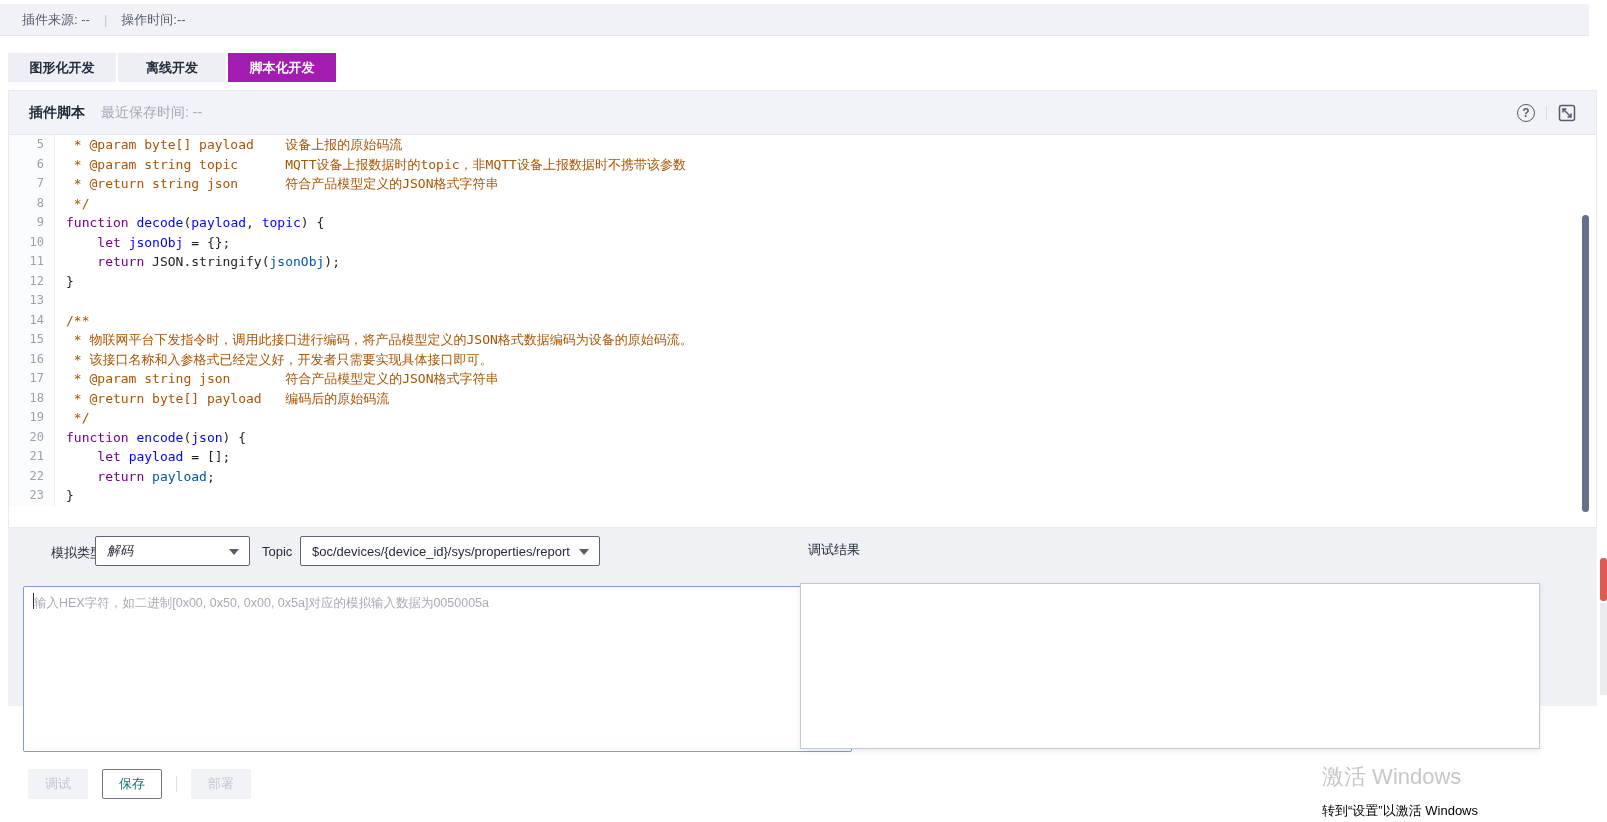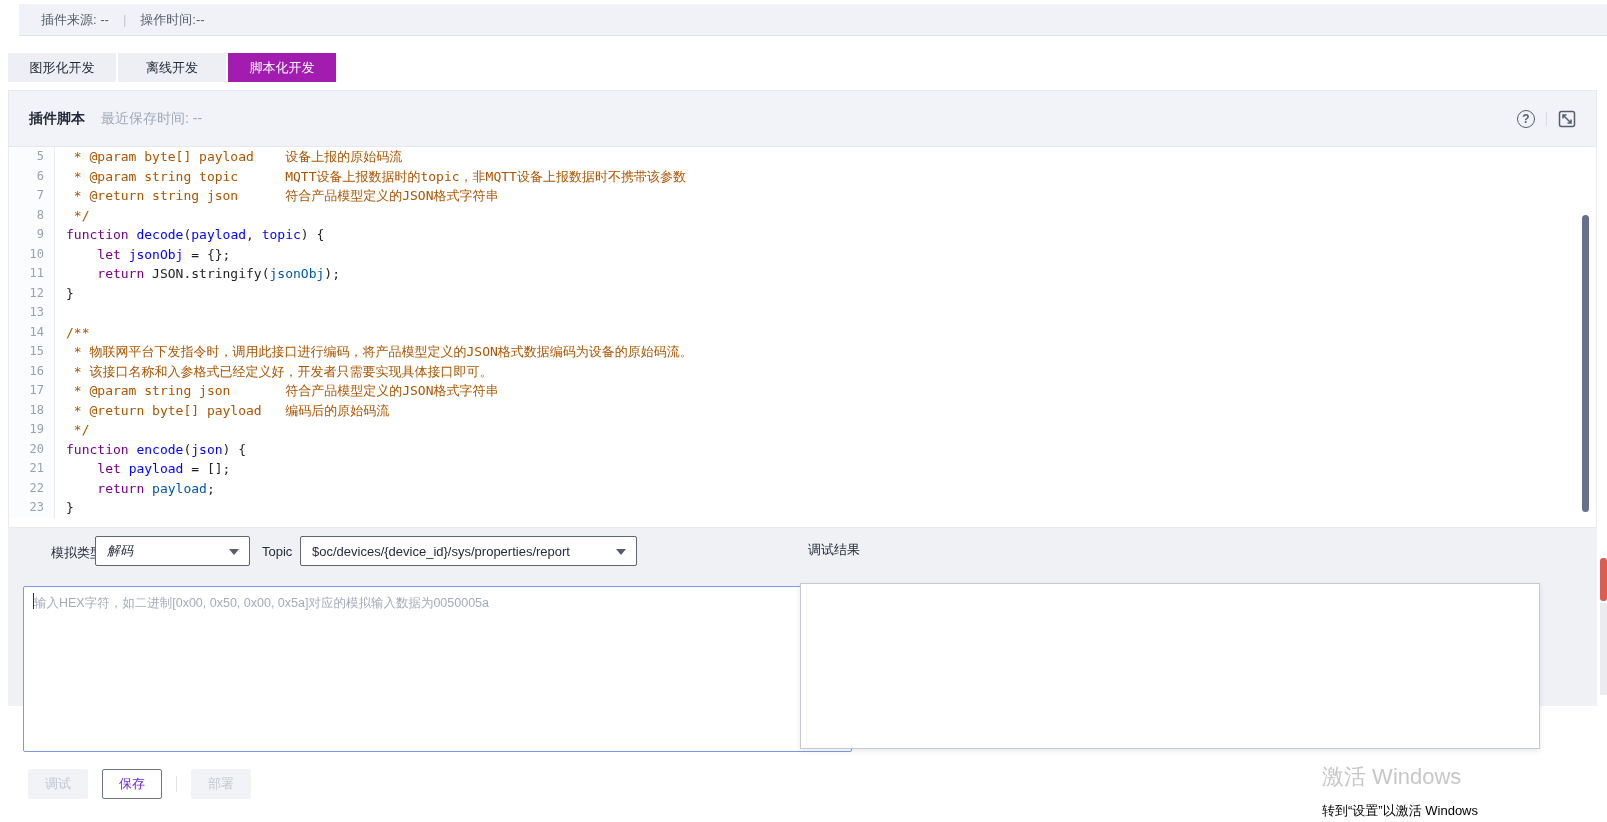--- a/index.html
+++ b/index.html
@@ -3,41 +3,41 @@
 <meta charset="utf-8">
 <style>
   * { margin:0; padding:0; box-sizing:border-box; }
   html,body { width:1607px; height:822px; }
   body {
     position:relative; overflow:hidden; background:#ffffff;
     font-family:"Liberation Sans","DejaVu Sans",sans-serif; color:#252b3a;
   }
   
   .topbar {
-    position:absolute; left:19px; top:4px; width:1589px; height:32px;
+    position:absolute; left:0; top:4px; width:1589px; height:32px;
     background:#f1f2f8; border-bottom:1px solid #e4e6ee;
     display:flex; align-items:center; padding-left:22px;
     font-size:13px; color:#575d6c;
   }
   .topbar .sep { margin:0 14px; color:#c3c7d1; }
   
   .tabs { position:absolute; left:8px; top:53px; display:flex; gap:2px; }
   .tab {
     min-width:108px; height:29px; padding:0 14px;
     background:#edeff4; color:#252b3a; font-size:13px;
-    display:flex; align-items:center; justify-content:center; cursor:pointer;
+    display:flex; align-items:center; justify-content:center; cursor:pointer;font-weight:bold;
   }
   .tab.active { background:#a21caf; color:#ffffff; }
   
   .panel {
     position:absolute; left:8px; top:90px; width:1589px; height:438px;
     background:#ffffff; border:1px solid #e8eaf0;
   }
   .panel-header {
-    height:56px; background:#f1f3f9; border-bottom:1px solid #e6e8ef;
+    height:44px; background:#f1f3f9; border-bottom:1px solid #e6e8ef;
     display:flex; align-items:center; padding:0 20px;
   }
   .panel-title { font-size:14px; font-weight:bold; color:#252b3a; }
   .panel-sub { margin-left:16px; font-size:14px; color:#a3a9b6; }
   .header-icons { margin-left:auto; display:flex; align-items:center; gap:11px; }
   .icon-divider { width:1px; height:14px; background:#d9dce3; }
   .help-icon {
     width:18px; height:18px; border:1.6px solid #575d6c; border-radius:50%;
     display:flex; align-items:center; justify-content:center;
     font-size:12px; font-weight:bold; color:#575d6c; cursor:pointer;
@@ -97,21 +97,21 @@
   
   .footer-actions {
     position:absolute; left:28px; top:769px;
     display:flex; align-items:center; gap:14px;
   }
   .btn {
     height:30px; min-width:48px; padding:0 16px; font-size:13px; border-radius:2px;
     display:flex; align-items:center; justify-content:center; cursor:pointer;
   }
   .btn.disabled { background:#f2f3f7; color:#c3c7d1; border:1px solid #f2f3f7; cursor:default; }
-  .btn.outline  { background:#ffffff; color:#6d28d9; border:1px solid #71757f; }
+  .btn.outline  { background:#ffffff; color:#0f766e; border:1px solid #71757f; }
   .btn-sep { width:1px; height:16px; background:#dfe1e8; }
   
   .watermark { position:absolute; left:1322px; top:762px; color:#c7c7c7; }
   .watermark .l1 { font-size:22px; }
   .watermark .l2 { font-size:13px; color:#000000; margin-top:10px; }
   
   .page-scroll-track { position:absolute; left:1600px; top:603px; width:7px; height:92px; background:#ebebf0; }
   .page-scroll-thumb { position:absolute; left:1600px; top:558px; width:7px; height:43px; background:#e15a50; border-radius:3px; cursor:pointer; }
 </style>
 </head>
@@ -175,21 +175,21 @@
   <span>模拟类型</span><span class="req">*</span>
 </div>
 
 <div class="select" style="left:95px; top:536px; width:155px;font-style:italic;">
   <span>解码</span>
   <span class="caret"></span>
 </div>
 
 <div class="form-label" style="left:262px; top:544px;">Topic</div>
 
-<div class="select" style="left:300px; top:536px; width:337px;">
+<div class="select" style="left:300px; top:536px; width:300px;">
   <span>$oc/devices/{device_id}/sys/properties/report</span>
   <span class="caret"></span>
 </div>
 
 <div class="form-label" style="left:808px; top:541px;">调试结果</div>
 
 <textarea class="hex-input" placeholder="输入HEX字符，如二进制[0x00, 0x50, 0x00, 0x5a]对应的模拟输入数据为0050005a" style=""></textarea>
 <div class="text-caret"></div>
 
 <div class="result-box"></div>

